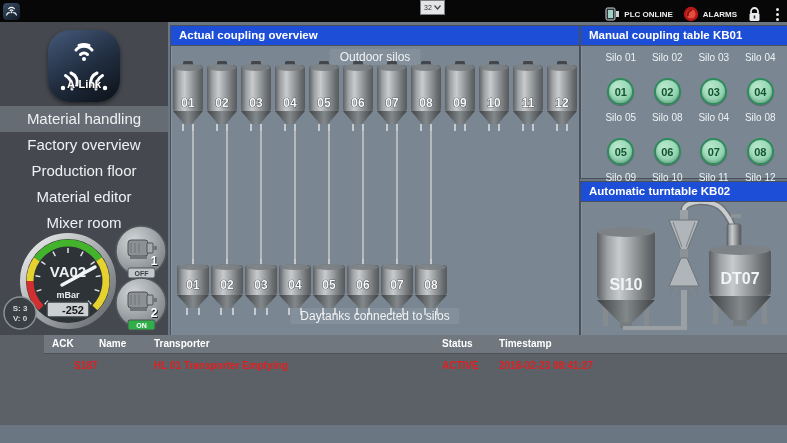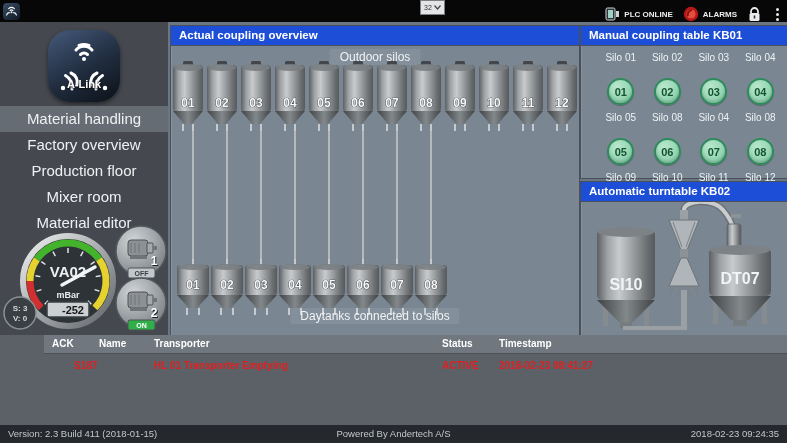--- a/index.html
+++ b/index.html
@@ -172,22 +172,22 @@
           <path d="M54.5 45.5 A14 14 0 0 0 48 59" stroke-width="3"></path>
           <circle cx="57" cy="58" r="2.2" fill="#fff" stroke="none"></circle>
         </g>
       </svg>
       <span class="logo-text">A-Link</span>
     </div>
     <nav id="nav">
         <div class="nav-item active">Material handling</div>
         <div class="nav-item">Factory overview</div>
         <div class="nav-item">Production floor</div>
+        <div class="nav-item">Material editor</div>
         <div class="nav-item">Mixer room</div>
-        <div class="nav-item">Material editor</div>
       </nav>
 
     <div class="gauge-cluster">
       <svg class="gauge-svg" width="100" height="100" viewBox="0 0 100 100">
         <circle cx="50" cy="50" r="45" fill="#2e3337" stroke="url(#ringG)" stroke-width="6"></circle>
         <g stroke-width="7" fill="none">
           <path d="M23.1,76.9 A38,38 0 0 1 12,50" stroke="#d32f2f"></path>
           <path d="M12,50 A38,38 0 0 1 18.9,28.2" stroke="#e6d22e"></path>
           <path d="M18.9,28.2 A38,38 0 0 1 81.1,28.2" stroke="#44b32c"></path>
           <path d="M81.1,28.2 A38,38 0 0 1 76.9,76.9" stroke="#e6d22e"></path>
@@ -566,18 +566,13 @@
     <div id="alarm-rows">
         <div class="alarm-row" style="color: rgb(224, 32, 32);">
           <span class="c-name">S187</span>
           <span class="c-desc">HL 01 Transporter Emptying</span>
           <span class="c-status">ACTIVE</span>
           <span class="c-ts">2018-02-23 08:41:27</span>
         </div>
       </div>
   </section>
 
-  <footer class="footer">
-    <span class="f-left">Version: 2.3 Build 411 (2018-01-15)</span>
-    <span class="f-center">Powered By Andertech A/S</span>
-    <span class="f-right">2018-02-23 09:24:35</span>
-  </footer>
 </div>
 
 </body></html>

